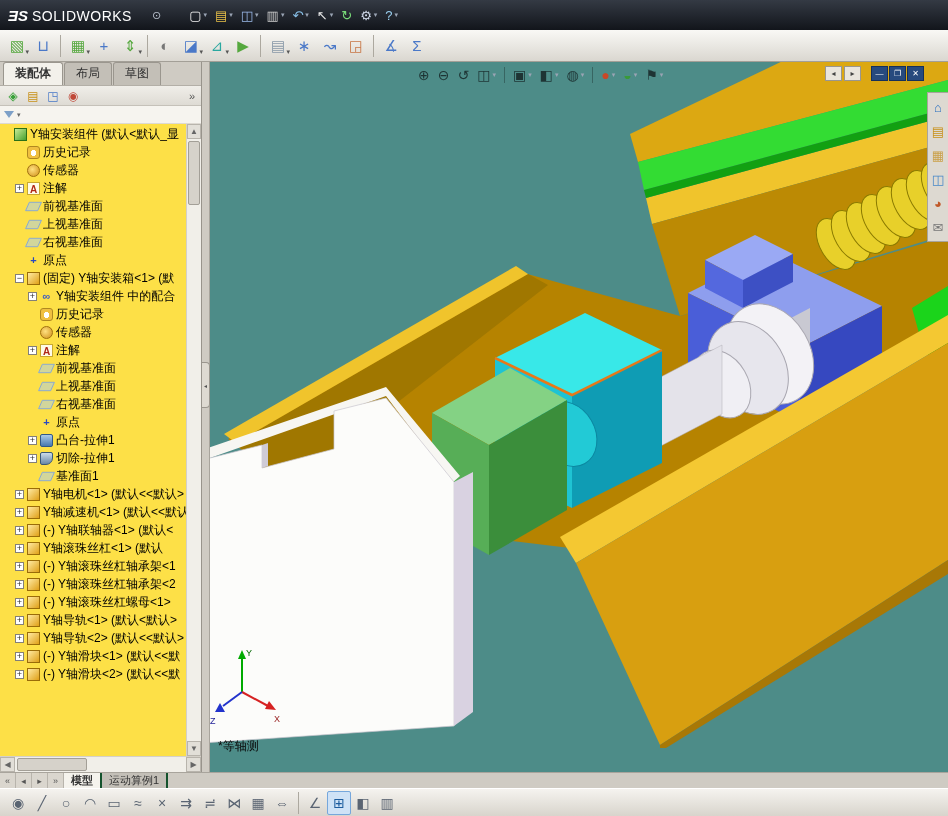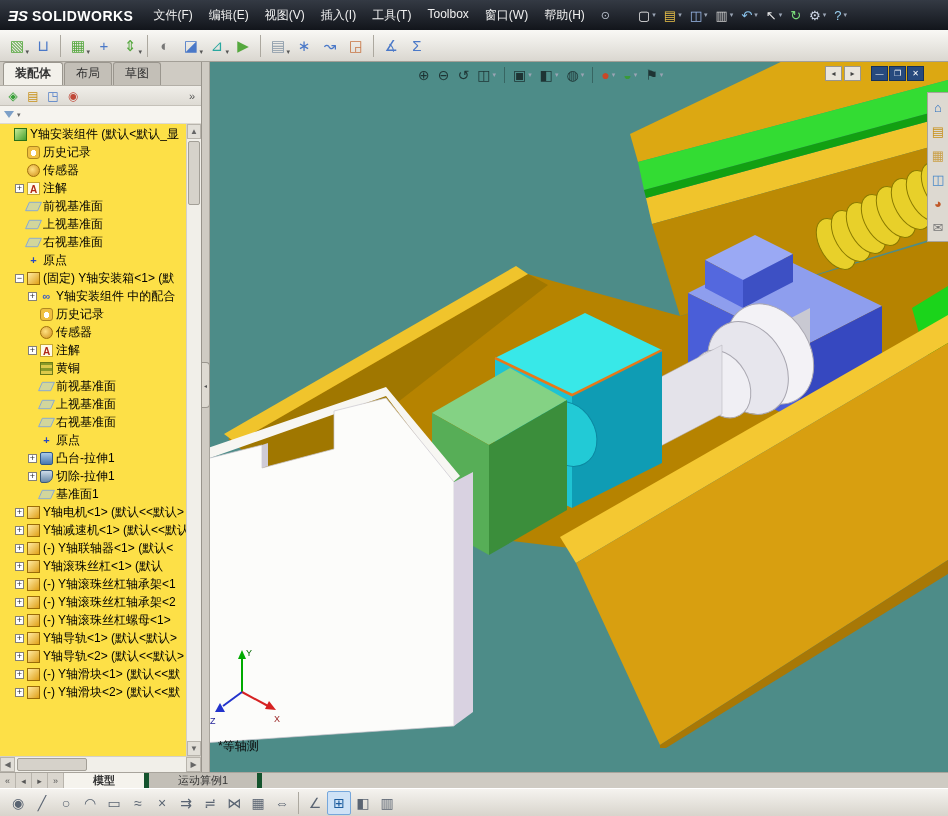--- a/index.html
+++ b/index.html
@@ -3,21 +3,21 @@
 <meta charset="utf-8">
 <style>
 *{margin:0;padding:0;box-sizing:border-box}
 html,body{width:948px;height:816px;overflow:hidden;font-family:"Liberation Sans","DejaVu Sans",sans-serif;font-size:12px}
 .window{width:948px;height:816px;display:flex;flex-direction:column;background:#d6d2ca}
 
 
 .titlebar{flex:0 0 30px;height:30px;background:linear-gradient(#343a44,#12151b);display:flex;align-items:center;color:#f0f0f0}
 .logo{display:flex;align-items:baseline;padding:0 12px 0 8px;white-space:nowrap}
 .logo-ds{font-style:italic;font-weight:bold;font-size:15px;color:#fff;margin-right:4px}
-.logo-sw{font-weight:bold;font-size:14px;letter-spacing:.5px;color:#fff}
+.logo-sw{font-weight:normal;font-size:14px;letter-spacing:.5px;color:#fff}
 .menus{display:flex}
 .menu-item{padding:4px 8px;cursor:default;font-size:12px}
 .pin{margin:0 8px;color:#b8c0cc;font-size:11px}
 .tb-tools{display:flex;align-items:center;margin-left:16px}
 .tb-btn{display:flex;align-items:center;padding:2px 4px;border-radius:2px}
 .tb-glyph{font-size:13px}
 .dd{font-size:7px;color:#9aa4b4;margin-left:2px}
 
 
 .toolbar{flex:0 0 32px;height:32px;background:linear-gradient(#f9f8f5,#dad7d0);border-bottom:1px solid #a39f97;display:flex;align-items:center;padding-left:4px}
@@ -74,50 +74,40 @@
 .vpwin-group{display:flex;gap:1px;margin-left:8px}
 .vpwin{width:17px;height:15px;background:#274a7e;border:1px solid #16305a;color:#fff;display:flex;align-items:center;justify-content:center;font-size:8px}
 .taskstrip{position:absolute;top:30px;right:0;width:21px;background:#ddd9d1;border:1px solid #a8a49c;border-right:none;display:flex;flex-direction:column;padding:2px 0;z-index:6}
 .task-btn{height:24px;display:flex;align-items:center;justify-content:center;font-size:13px}
 .viewlabel{position:absolute;left:8px;bottom:17px;color:#0a0a0a;font-size:12px;z-index:5}
 #scene{position:absolute;left:0;top:0}
 
 
 .doctabs{flex:0 0 16px;background:#cfcbc3;border-top:1px solid #a8a49c;display:flex;align-items:stretch;font-size:11px}
 .dnav{width:16px;display:flex;align-items:center;justify-content:center;color:#555;background:#dad6ce;border-right:1px solid #b8b4ac;font-size:9px}
-.dtab{padding:0 29px;display:flex;align-items:center;background:#c3bfb7;border-right:5px solid #14532d;color:#333;white-space:nowrap}
+.dtab{padding:0 7px;display:flex;align-items:center;background:#c3bfb7;border-right:2px solid #14532d;color:#333;white-space:nowrap}
 .dtab.active{background:#f5f3ed;font-weight:bold}
 .dfill{flex:1}
 .sketchbar{flex:0 0 28px;background:linear-gradient(#f5f3ef,#d8d4cc);border-top:1px solid #fff;display:flex;align-items:center;padding-left:6px}
 .sk-btn{width:24px;height:24px;display:flex;align-items:center;justify-content:center;font-size:14px;color:#5a6472;border:1px solid transparent;border-radius:2px}
 .sk-btn.pressed{background:#cfe2f6;border-color:#76a7dc;color:#1d5c9e}
 .statusbar{flex:0 0 24px;background:linear-gradient(#edf0f5,#c7cdd7);border-top:1px solid #98a0ac;display:flex;align-items:stretch;font-size:12px;color:#1c1c1c}
 .sb-left{display:flex;align-items:center;padding-left:6px;flex:1}
 .sb-cell{display:flex;align-items:center;padding:0 12px;border-left:1px solid #a8aeb8;white-space:nowrap}
 </style>
 </head>
 <body>
 
 <div class="window">
 
   <div class="titlebar">
     <div class="logo">
       <span class="logo-ds">ƎS</span>
       <span class="logo-sw">SOLIDWORKS</span>
     </div>
-    <div class="menus" id="menus">
-        <span class="menu-item">文件(F)</span>
-        <span class="menu-item">编辑(E)</span>
-        <span class="menu-item">视图(V)</span>
-        <span class="menu-item">插入(I)</span>
-        <span class="menu-item">工具(T)</span>
-        <span class="menu-item">Toolbox</span>
-        <span class="menu-item">窗口(W)</span>
-        <span class="menu-item">帮助(H)</span>
-      </div>
     <span class="pin">⊙</span>
     <div class="tb-tools" id="tbtools">
         <span class="tb-btn">
           <span class="tb-glyph" style="color: rgb(240, 240, 240);">▢</span>
           <span class="dd">▾</span>
         </span>
         <span class="tb-btn">
           <span class="tb-glyph" style="color: rgb(232, 192, 72);">▤</span>
           <span class="dd">▾</span>
         </span>
@@ -295,25 +285,20 @@
             </div>
             <div class="trow" style="padding-left: 28px;">
               <span class="exp empty"></span>
               <span class="tic tic-sensor"></span>
               <span class="tlabel">传感器</span>
             </div>
             <div class="trow" style="padding-left: 28px;">
               <span class="exp">+</span>
               <span class="tic tic-ann">A</span>
               <span class="tlabel">注解</span>
-            </div>
-            <div class="trow" style="padding-left: 28px;">
-              <span class="exp empty"></span>
-              <span class="tic tic-mat"></span>
-              <span class="tlabel">黄铜</span>
             </div>
             <div class="trow" style="padding-left: 28px;">
               <span class="exp empty"></span>
               <span class="tic tic-plane"></span>
               <span class="tlabel">前视基准面</span>
             </div>
             <div class="trow" style="padding-left: 28px;">
               <span class="exp empty"></span>
               <span class="tic tic-plane"></span>
               <span class="tlabel">上视基准面</span>

